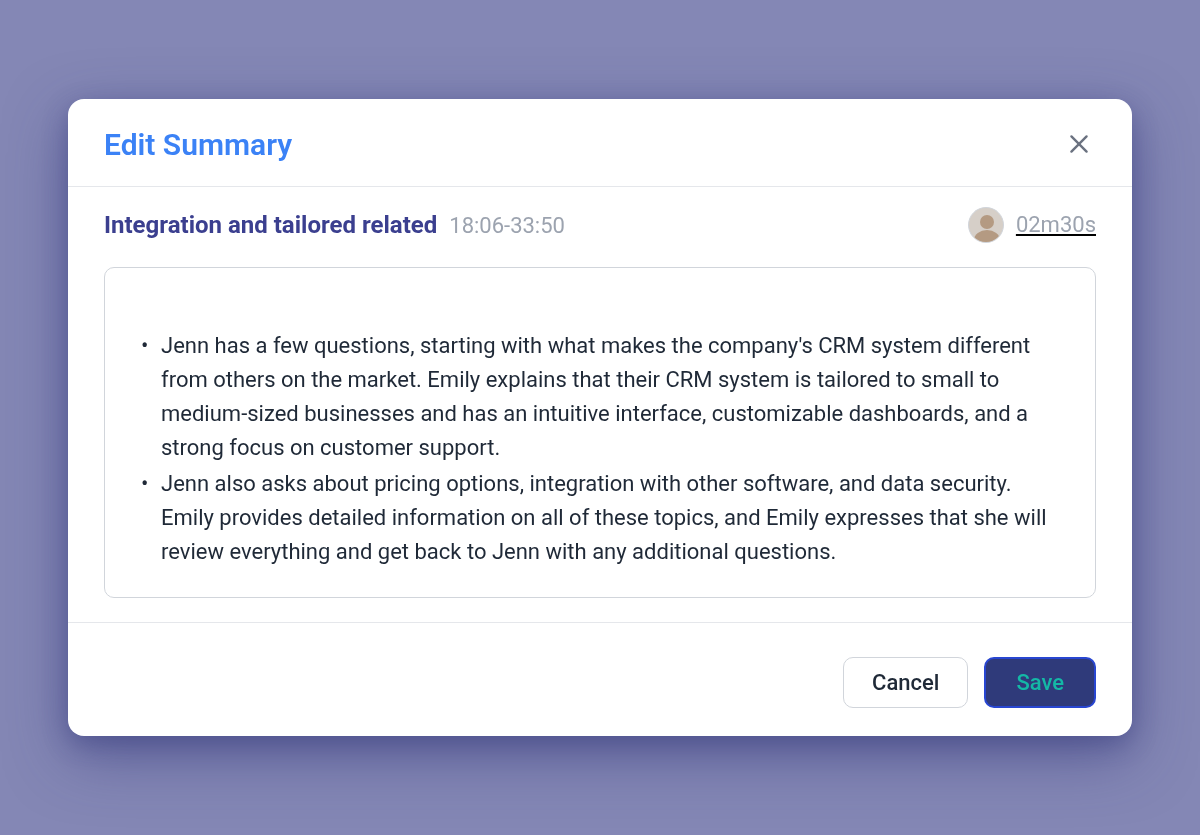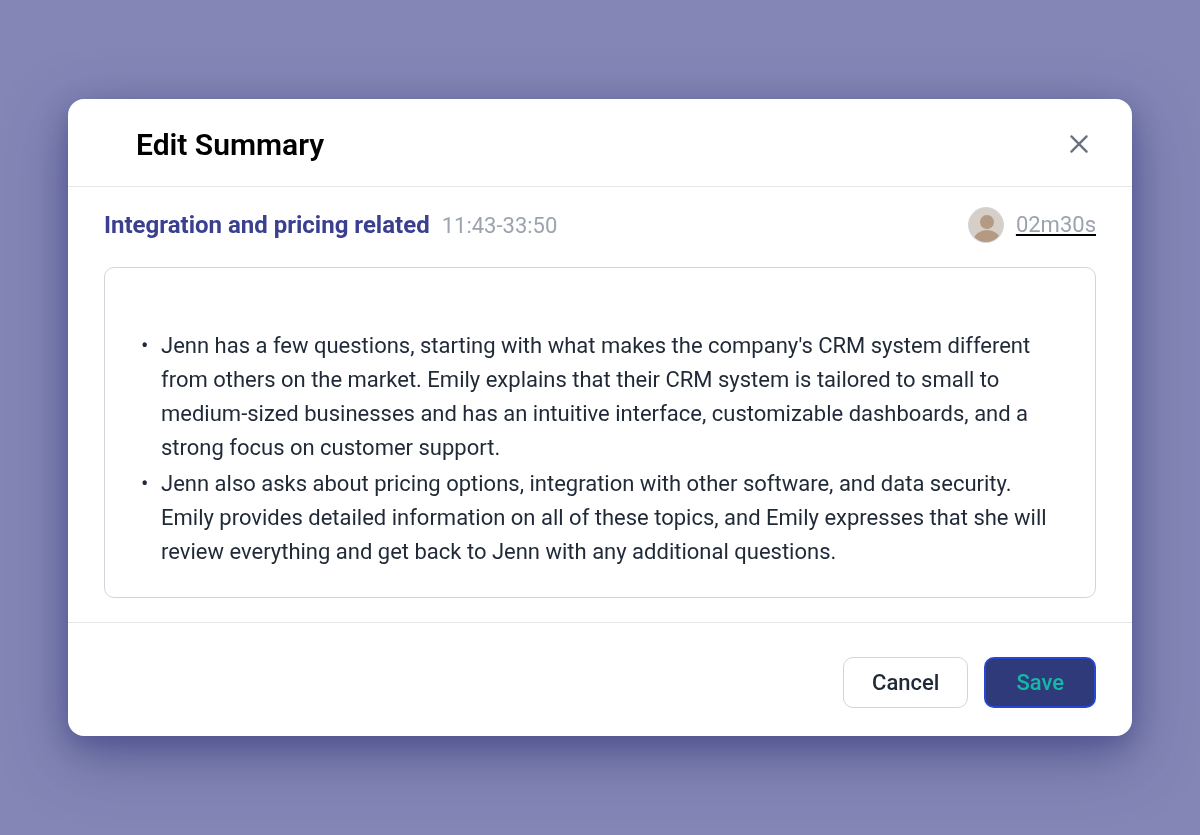--- a/index.html
+++ b/index.html
@@ -30,22 +30,21 @@
       display: flex;
       align-items: center;
       justify-content: space-between;
       padding: 28px 36px 24px 36px;
       border-bottom: 1px solid #e5e7eb;
     }
     
     .modal-title {
       font-size: 30px;
       font-weight: 600;
-      color: #000000;
-      margin-left: 32px;
+      color: #3b82f6;
     }
     
     .close-btn {
       background: none;
       border: none;
       cursor: pointer;
       padding: 4px;
       color: #6b7280;
       display: flex;
       align-items: center;
@@ -209,22 +208,22 @@
     <button class="close-btn">
       <svg viewBox="0 0 24 24" fill="none" stroke="currentColor" stroke-width="2.2" stroke-linecap="round">
         <line x1="5" y1="5" x2="19" y2="19"></line>
         <line x1="19" y1="5" x2="5" y2="19"></line>
       </svg>
     </button>
   </div>
 
   <div class="modal-subheader">
     <div class="topic-area">
-      <span class="topic-title">Integration and pricing related</span>
-      <span class="time-range">11:43-33:50</span>
+      <span class="topic-title">Integration and tailored related</span>
+      <span class="time-range">18:06-33:50</span>
     </div>
     <div class="participants">
       <div class="participant">
         <span class="avatar"></span>
         <span class="duration">02m30s</span>
       </div>
     </div>
   </div>
 
   <div class="content-box">

